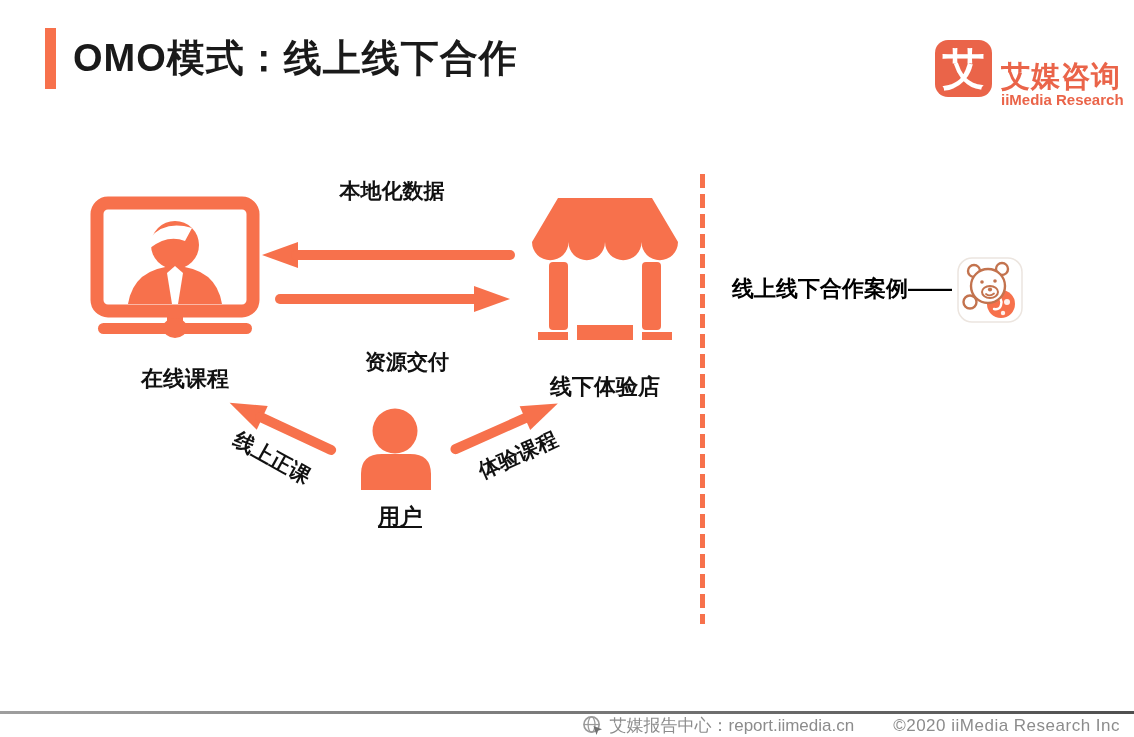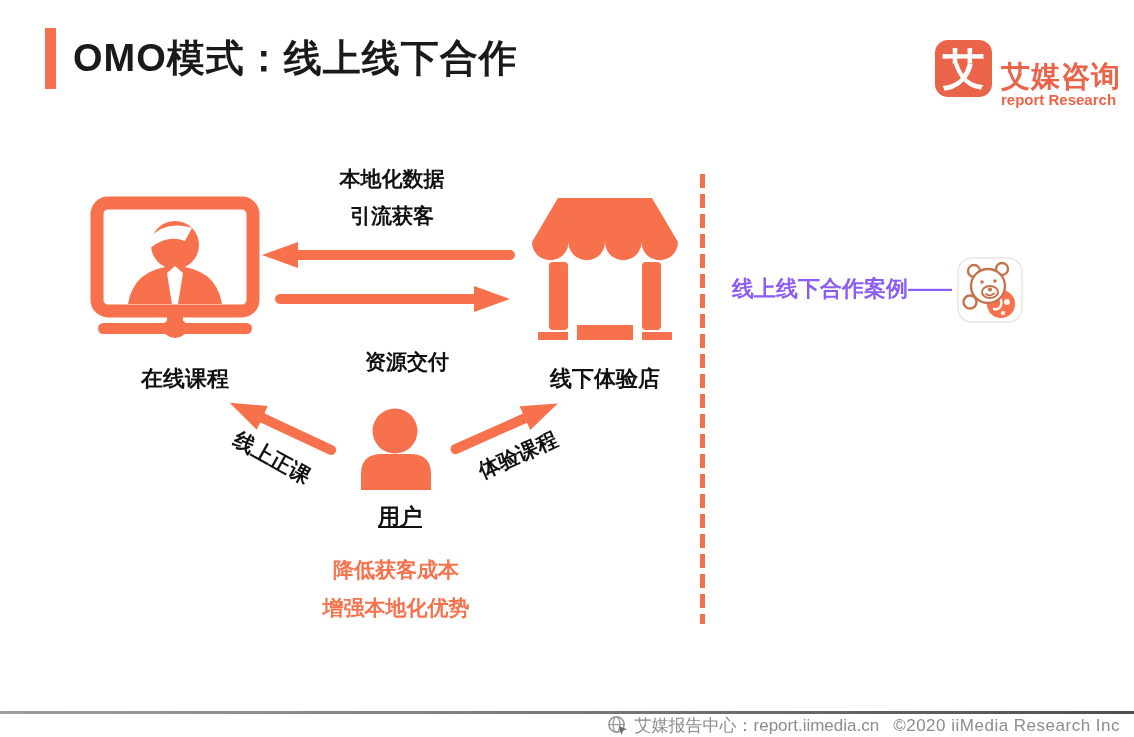--- a/index.html
+++ b/index.html
@@ -45,44 +45,44 @@
   .two-line{line-height:37px;}
 
   .benefits{position:absolute;left:296px;top:551px;width:200px;text-align:center;color:var(--accent);
             font-size:21px;font-weight:600;line-height:38px;white-space:nowrap;}
 
   
   .divider{position:absolute;left:700px;top:174px;width:5px;height:450px;
            background:repeating-linear-gradient(to bottom,var(--accent) 0 14px,transparent 14px 20px);}
 
   
-  .case-title{position:absolute;left:732px;top:274px;font-size:22px;font-weight:700;color:#8b5cf6;white-space:nowrap;}
+  .case-title{position:absolute;left:732px;top:274px;font-size:22px;font-weight:700;color:#000000;white-space:nowrap;}
   .case-body{position:absolute;left:732px;top:340px;width:338px;font-size:21px;line-height:37.5px;color:#1c1c1c;}
   .case-body .jline{text-align:justify;text-align-last:justify;}
 
   
   .footer-line{position:absolute;left:0;top:711px;width:1134px;height:3px;
                background:linear-gradient(to right,#9e9e9e,#757575 55%,#4f4f4f);}
   .footer{position:absolute;top:714px;right:14px;display:flex;align-items:center;gap:7px;
           color:var(--footerGray);font-size:17px;white-space:nowrap;}
-  .footer .copyright{margin-left:7px;letter-spacing:0.5px;text-align:right;}
+  .footer .copyright{margin-left:32px;letter-spacing:0.5px;text-align:right;}
 </style>
 </head>
 <body>
 
 <div class="stage">
 
   <div class="title-bar"></div>
   <h1 class="page-title">OMO模式：线上线下合作</h1>
 
   <div class="logo">
     <div class="logo-mark">艾</div>
     <div>
       <div class="logo-cn">艾媒咨询</div>
-      <div class="logo-en">report Research</div>
+      <div class="logo-en">iiMedia Research</div>
     </div>
   </div>
 
   <svg class="svg-abs" style="left:90px;top:196px;" width="170" height="146" viewBox="0 0 170 146">
     <defs>
       <clipPath id="screenClip">
           <rect x="15" y="14" width="140" height="94" rx="4"></rect>
         </clipPath>
     </defs>
     <rect x="7" y="7" width="156" height="108" rx="11" class="fw sa" stroke-width="13"></rect>
@@ -103,25 +103,24 @@
              A18.25 18.25 0 0 1 109.5 44
              A18.25 18.25 0 0 1 73 44
              A18.25 18.25 0 0 1 36.5 44
              A18.25 18.25 0 0 1 0 44 Z" class="fa"></path>
     <rect x="17" y="64" width="19" height="68" rx="4" class="fa"></rect>
     <rect x="110" y="64" width="19" height="68" rx="4" class="fa"></rect>
     <rect x="45" y="127" width="56" height="15" class="fa"></rect>
     <rect x="6" y="134" width="30" height="8" class="fa"></rect>
     <rect x="110" y="134" width="30" height="8" class="fa"></rect>
   </svg>
-  <div class="node-label" style="left:528px;top:364px;width:154px;text-align:center;">线下体验店</div>
+  <div class="node-label" style="left:528px;top:372px;width:154px;text-align:center;">线下体验店</div>
 
-  <div class="arrow-label two-line" style="left:312px;top:160px;width:160px;">
+  <div class="arrow-label two-line" style="left:312px;top:172px;width:160px;">
     <div>本地化数据</div>
-    <div>引流获客</div>
   </div>
   <div class="h-arrow arrow-left" style="left:262px;top:242px;width:256px;">
     <div class="head"></div>
     <div class="shaft"></div>
   </div>
   <div class="h-arrow arrow-right" style="left:272px;top:286px;width:238px;">
     <div class="shaft"></div>
     <div class="head"></div>
   </div>
   <div class="arrow-label" style="left:327px;top:348px;width:160px;">资源交付</div>
@@ -137,24 +136,20 @@
     <div class="shaft"></div>
   </div>
   <div class="arrow-label" style="left:212px;top:444px;width:120px;transform:rotate(29deg);">线上正课</div>
 
   <div class="h-arrow arrow-right" style="left:443px;top:415px;width:120px;transform:rotate(-24deg);">
     <div class="shaft"></div>
     <div class="head"></div>
   </div>
   <div class="arrow-label" style="left:458px;top:441px;width:120px;transform:rotate(-24deg);">体验课程</div>
 
-  <div class="benefits">
-    <div>降低获客成本</div>
-    <div>增强本地化优势</div>
-  </div>
 
   <div class="divider"></div>
 
   <div class="case-title">线上线下合作案例——</div>
 
   <svg class="svg-abs" style="left:957px;top:257px;" width="66" height="66" viewBox="0 0 66 66">
     <rect x="1" y="1" width="64" height="64" rx="14" fill="#ffffff" stroke="#ece5df" stroke-width="1.5"></rect>
     <circle cx="44" cy="47" r="14" class="fa"></circle>
     <path d="M39 40 q7 1 5 8 q-1 5 -7 4" fill="none" stroke="#ffffff" stroke-width="2.4" stroke-linecap="round"></path>
     <circle cx="50" cy="45" r="3" fill="#ffffff" opacity="0.9"></circle>

